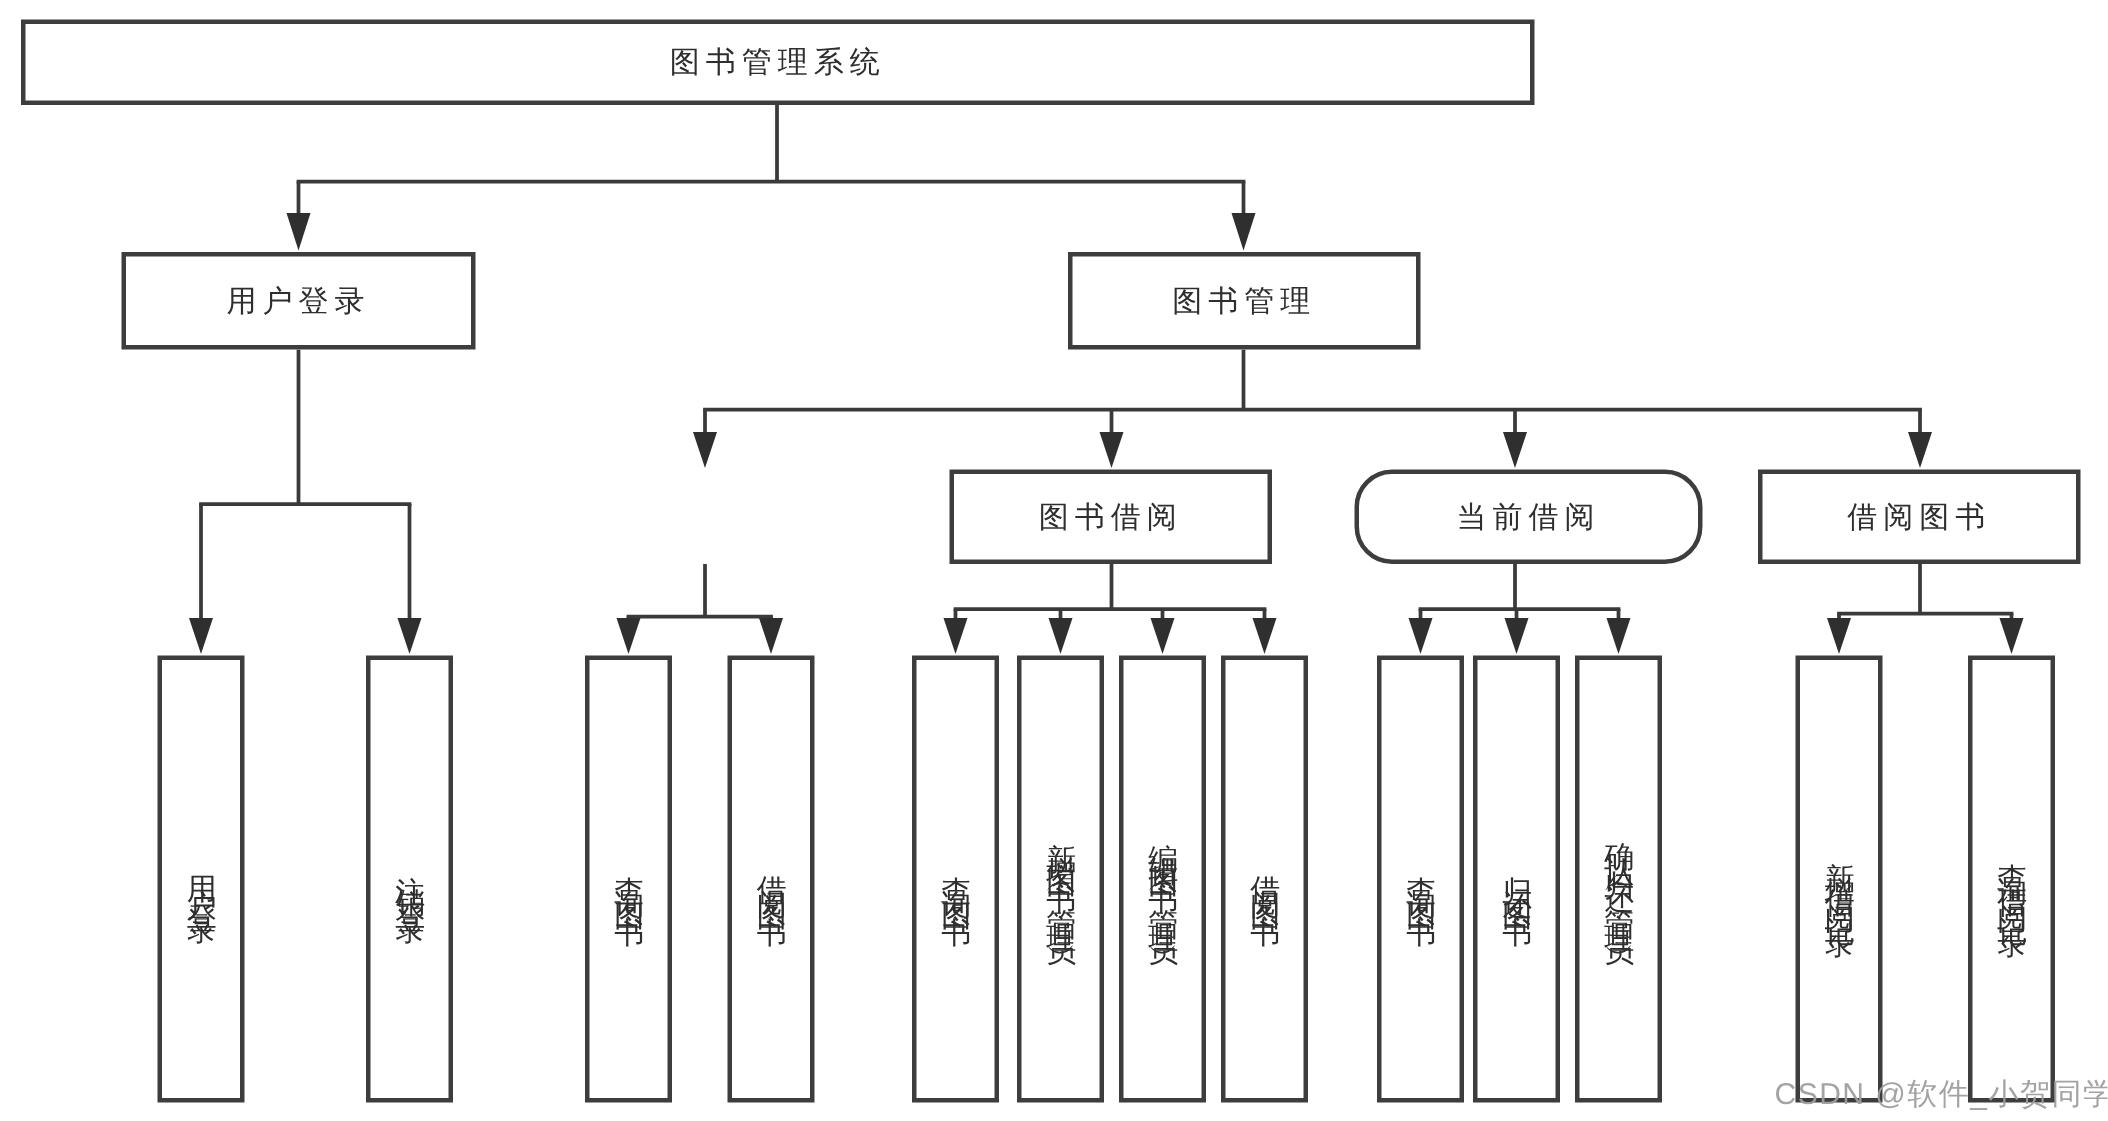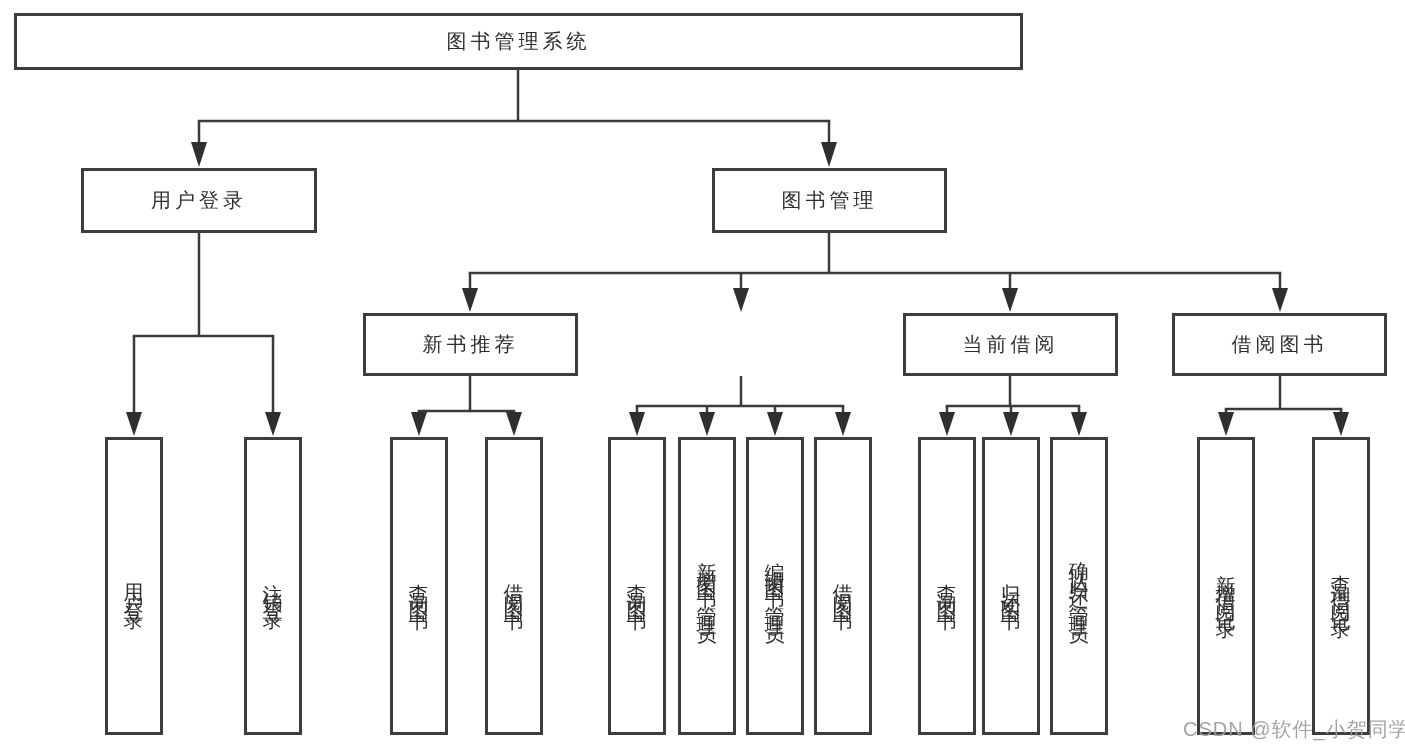--- a/index.html
+++ b/index.html
@@ -123,22 +123,22 @@
       <path d="M1218 412 L1234 412 L1226 436 Z"></path>
       <path d="M1333 412 L1349 412 L1341 436 Z"></path>
     </g>
   </svg>
 
   <div class="node" style="left:14px; top:13px; width:1009px; height:57px;">图书管理系统</div>
 
   <div class="node" style="left:81px; top:168px; width:236px; height:65px;">用户登录</div>
   <div class="node" style="left:712px; top:168px; width:235px; height:65px;text-align:center;">图书管理</div>
 
-  <div class="node" style="left:363px; top:313px; width:215px; height:63px;">新书推荐</div>
-  <div class="node" style="left:903px; top:313px; width:215px; height:63px;">当前借阅</div>
+  <div class="node" style="left:633px; top:313px; width:215px; height:63px;">图书借阅</div>
+  <div class="node" style="left:903px; top:313px; width:232px; height:63px;border-radius:25px;">当前借阅</div>
   <div class="node" style="left:1172px; top:313px; width:215px; height:63px;">借阅图书</div>
 
   <div class="node leaf" style="left:105px; top:437px; width:58px; height:298px;">
     <span class="vtext">用户登录</span>
   </div>
   <div class="node leaf" style="left:244px; top:437px; width:58px; height:298px;">
     <span class="vtext">注销登录</span>
   </div>
 
   <div class="node leaf" style="left:390px; top:437px; width:58px; height:298px;">

